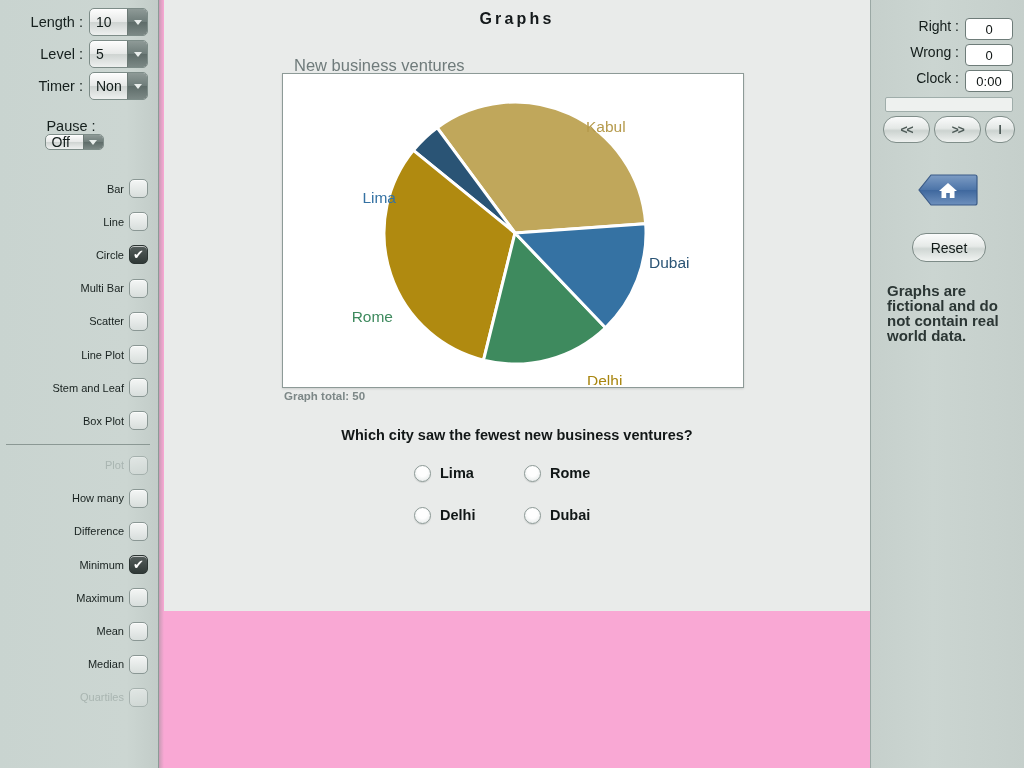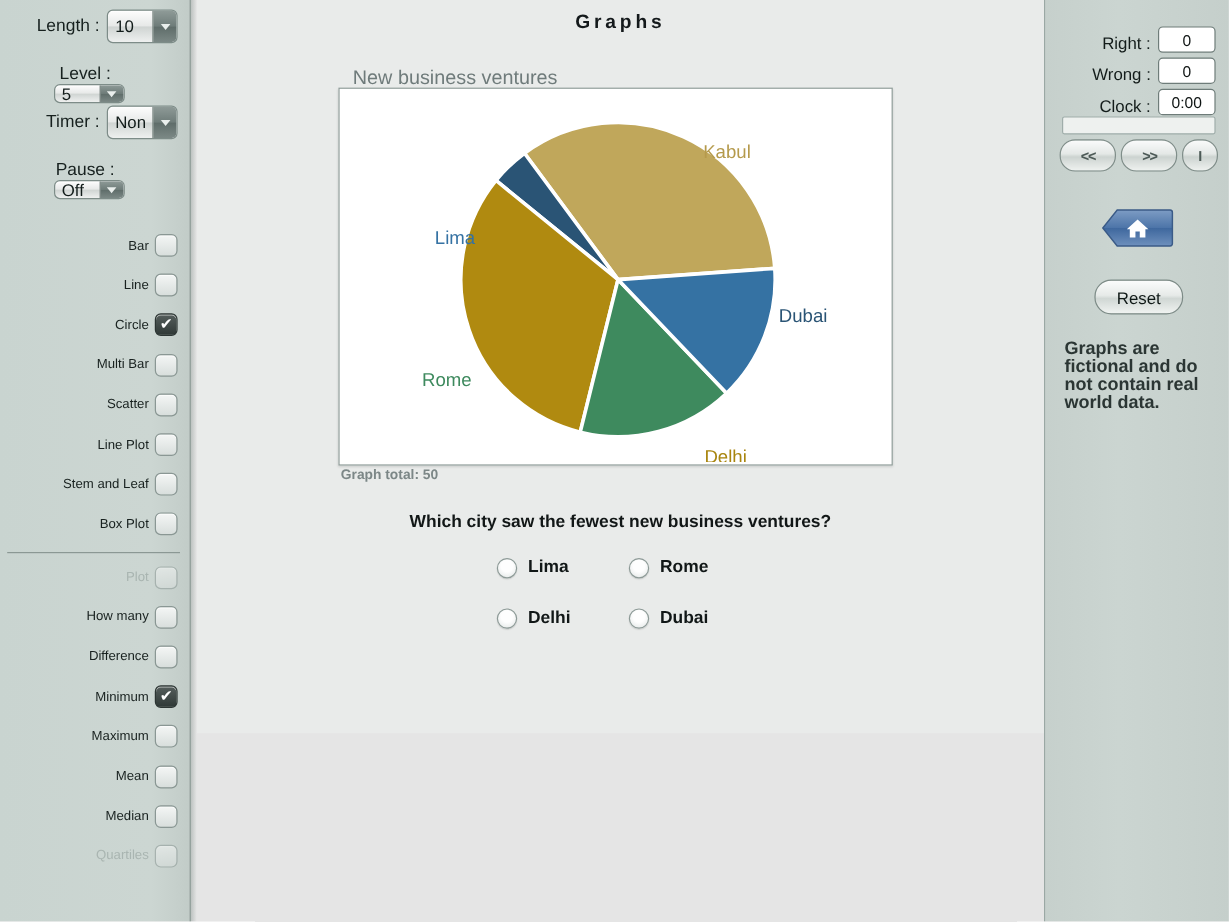--- a/index.html
+++ b/index.html
@@ -4,21 +4,21 @@
 <style>
   html, body {
     margin: 0; padding: 0;
     width: 1024px; height: 768px;
     overflow: hidden;
     font-family: "Liberation Sans", sans-serif;
   }
   #app {
     position: relative;
     width: 1024px; height: 768px;
-    background: #e5e5e5;
+    background: #f9a8d4;
   }
 
   
   #sidebar {
     position: absolute; left: 0; top: 0;
     width: 158px; height: 768px;
     background: linear-gradient(to right, #c9d4d0 0%, #ccd6d2 80%, #c2ccc8 100%);
     border-right: 1px solid #9aa8a4;
   }
   #sidebar-shadow {
@@ -149,21 +149,21 @@
   .pie-label { font-family: "Liberation Sans", sans-serif; font-size: 15.5px; }
 
   
   #rightpanel {
     position: absolute; left: 870px; top: 0;
     width: 154px; height: 768px;
     background: linear-gradient(to right, #c6d0cc 0%, #cbd5d1 40%, #c5cfcb 100%);
     border-left: 1px solid #9aa8a4;
   }
   .score-row {
-    display: flex; align-items: flex-end; justify-content: flex-end;
+    display: flex; align-items: flex-start; justify-content: flex-end;
     height: 26px; padding-right: 12px;
   }
   .score-label { font-size: 14px; color: #131c1a; margin-right: 6px; }
   .score-box {
     width: 46px; height: 20px;
     background: #ffffff;
     border: 1px solid #6e7c79;
     border-radius: 4px;
     font-size: 13px; color: #0e1413;
     display: flex; align-items: center; justify-content: center;
@@ -219,21 +219,21 @@
     <div id="sidebar-selects">
         <div class="sel-row" style="margin-top: 6px;">
           <span class="sel-label">Length :</span>
           <div class="select">
             <span class="val">10</span>
             <span class="arrowbox">
               <span class="tri"></span>
             </span>
           </div>
         </div>
-        <div class="sel-row" style="margin-top: 16px; flex-direction: column;">
+        <div class="sel-row" style="">
           <span class="sel-label">Level :</span>
           <div class="select">
             <span class="val">5</span>
             <span class="arrowbox">
               <span class="tri"></span>
             </span>
           </div>
         </div>
         <div class="sel-row" style="margin-top: 0;">
           <span class="sel-label">Timer :</span>

